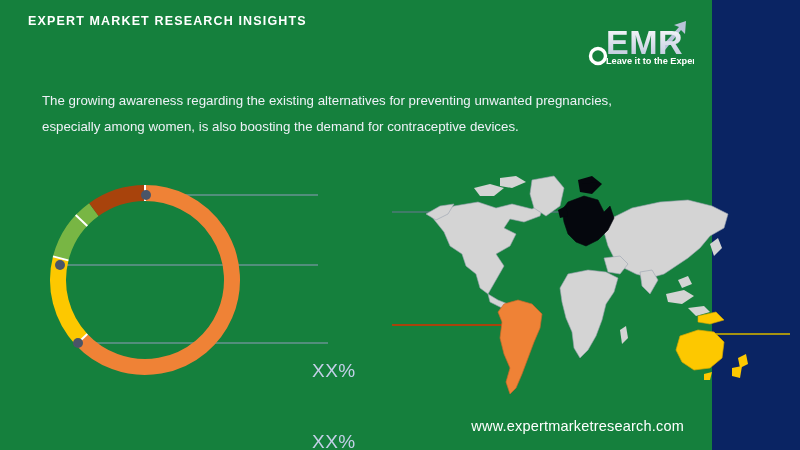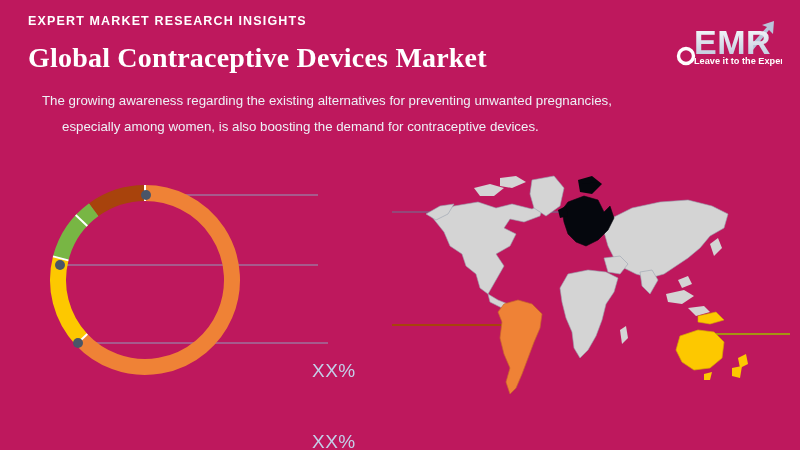--- a/index.html
+++ b/index.html
@@ -8,23 +8,23 @@
   }
   body {
     width: 800px;
     height: 450px;
     background: #0a2463;
     font-family: "Liberation Sans", sans-serif;
     overflow: hidden;
   }
   #page {
     position: relative;
-    width: 800px;
+    width: 712px;
     height: 450px;
-    background: #be185d;
+    background: #15803d;
   }
 
   
   #eyebrow {
     position: absolute;
     left: 28px;
     top: 14px;
     font-size: 12.5px;
     font-weight: bold;
     letter-spacing: 1.15px;
@@ -48,21 +48,20 @@
     top: 88px;
     width: 720px;
     font-size: 13.3px;
     line-height: 26px;
     color: #eef1f7;
     text-align: justify;
     text-justify: inter-word;
   }
   #subtitle .line2 {
     display: block;
-    margin-left: 20px;
   }
 
   
   #logo {
     position: absolute;
     right: 18px;
     top: 12px;
     width: 118px;
     height: 60px;
   }
@@ -109,21 +108,20 @@
     letter-spacing: 0.2px;
     white-space: nowrap;
   }
 </style>
 </head>
 <body>
 
 <div id="page">
 
   <div id="eyebrow">EXPERT MARKET RESEARCH INSIGHTS</div>
-  <div id="title">Global Contraceptive Devices Market</div>
   <div id="subtitle">
     <span>The growing awareness regarding the existing alternatives for preventing unwanted pregnancies,</span>
     <span class="line2">especially among women, is also boosting the demand for contraceptive devices.</span>
   </div>
 
   <svg id="logo" viewBox="0 0 118 60">
     <defs>
       <linearGradient id="emrGrad" x1="0" y1="0" x2="0" y2="1">
         <stop offset="0%" stop-color="#ffffff"></stop>
         <stop offset="100%" stop-color="#b9c4da"></stop>
@@ -226,14 +224,15 @@
 
       <path d="M306 154 L324 150 L332 158 L318 162 L306 160 Z" fill="#fdc800" stroke="#d9a900" stroke-width="0.6"></path>
 
       <path d="M346 196 L354 192 L356 202 L348 206 Z" fill="#fdc800"></path>
       <path d="M340 206 L350 204 L348 216 L340 214 Z" fill="#fdc800"></path>
 
       <path d="M312 212 L320 210 L318 218 L312 218 Z" fill="#fdc800"></path>
     </g>
   </svg>
 
+  <div id="footer-url">www.expertmarketresearch.com</div>
 
 </div>
 
 </body></html>

